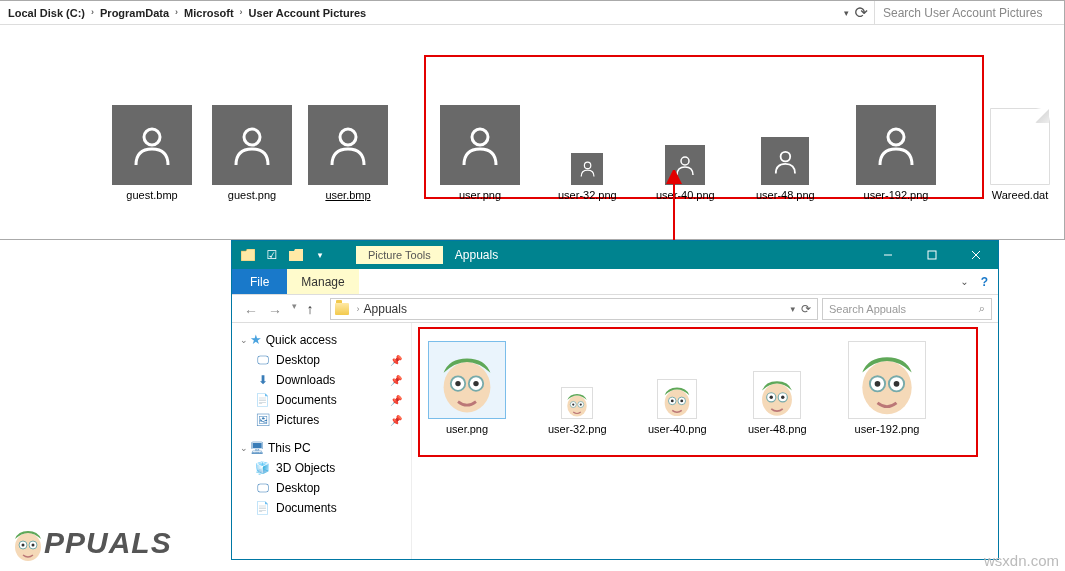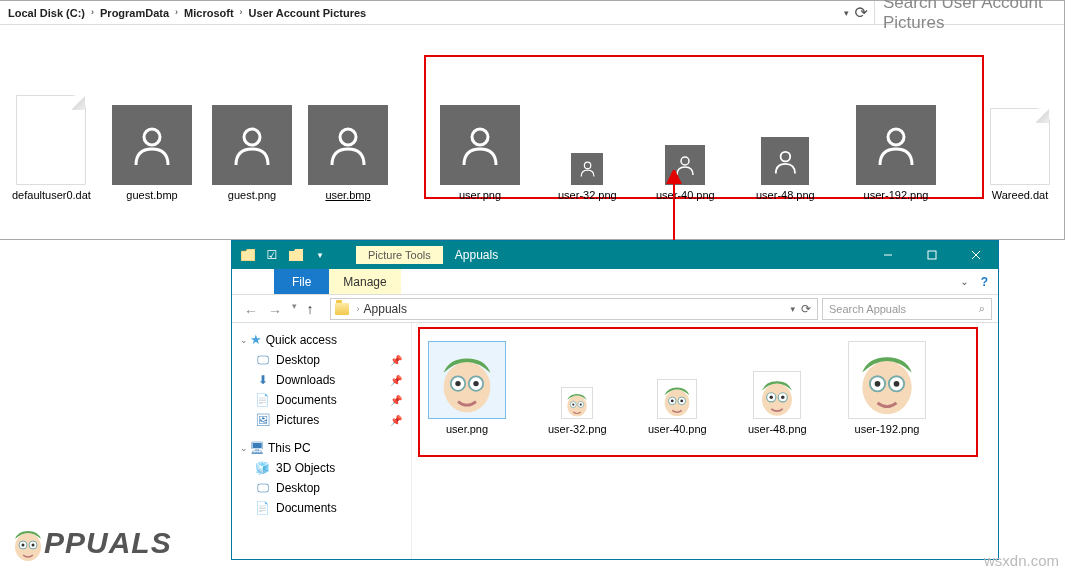--- a/index.html
+++ b/index.html
@@ -5,21 +5,21 @@
 * { box-sizing: border-box; margin: 0; padding: 0; font-family: "Segoe UI", Tahoma, sans-serif; }
 body { width: 1065px; height: 571px; background: #fff; position: relative; overflow: hidden; }
 
 
 .top-window { position: absolute; left: 0; top: 0; width: 1065px; height: 240px; background: #fff; border: 1px solid #aaa; border-left: none; }
 .top-addr { display: flex; align-items: center; height: 24px; border-bottom: 1px solid #ddd; background: #fff; }
 .breadcrumb { display: flex; align-items: flex-start; flex: 1; padding-left: 6px; font-size: 11px; color: #222; font-weight: bold; }
 .crumb { display: flex; align-items: center; padding: 0 2px; cursor: pointer; }
 .crumb-sep { padding: 0 4px; color: #666; font-size: 9px; }
 .addr-btns { display: flex; align-items: center; gap: 6px; padding: 0 6px; color: #555; }
-.search-box { width: 190px; border-left: 1px solid #ddd; padding: 0 8px; font-size: 17px; color: #888; display: flex; align-items: center; height: 100%; }
+.search-box { width: 190px; border-left: 1px solid #ddd; padding: 0 8px; font-size: 12px; color: #888; display: flex; align-items: center; height: 100%; }
 .top-files { position: relative; padding: 16px 8px; height: calc(100% - 24px); }
 .file { position: absolute; display: flex; flex-direction: column; align-items: center; cursor: pointer; }
 .file-label { font-size: 11px; color: #000; margin-top: 4px; text-align: center; white-space: nowrap; }
 .blank-icon { width: 70px; height: 90px; background: #fff; border: 1px solid #ddd; border-top-right-radius: 14px; position: relative; }
 .blank-icon::before { content: ''; position: absolute; top: 0; right: 0; width: 14px; height: 14px; background: linear-gradient(135deg, #fff 0%, #fff 48%, #ddd 52%, #eee 100%); border-bottom-left-radius: 2px; }
 .user-thumb { background: #696969; display: flex; align-items: center; justify-content: center; }
 .user-thumb svg { width: 60%; height: 60%; }
 .red-box-top { position: absolute; border: 2px solid #e30000; pointer-events: none; }
 
 
@@ -28,21 +28,21 @@
 
 .bot-window { position: absolute; left: 231px; top: 240px; width: 768px; height: 320px; border: 1px solid #0078a4; background: #fff; }
 .bot-title { height: 28px; background: #00838f; display: flex; align-items: center; }
 .qat { display: flex; align-items: center; gap: 4px; padding: 0 6px; }
 .qat-btn { width: 20px; height: 20px; display: flex; align-items: center; justify-content: center; color: #fff; cursor: pointer; font-size: 12px; }
 .pic-tools { background: #fffbcc; color: #555; font-size: 11px; padding: 2px 12px; height: 18px; display: flex; align-items: center; margin-left: 20px; }
 .bot-title-text { color: #fff; font-size: 12px; margin-left: 12px; flex: 1; }
 .win-btns { display: flex; height: 100%; }
 .win-btn { width: 44px; display: flex; align-items: center; justify-content: center; color: #fff; cursor: pointer; }
 .ribbon { height: 26px; background: #fff; border-bottom: 1px solid #ddd; display: flex; align-items: stretch; font-size: 12px; }
-.file-tab { background: #1979ca; color: #fff; padding: 0 18px; display: flex; align-items: center; cursor: pointer; margin-left: 42px; }
+.file-tab { background: #1979ca; color: #fff; padding: 0 18px; display: flex; align-items: center; cursor: pointer; }
 .rib-tab { padding: 0 14px; display: flex; align-items: center; cursor: pointer; color: #333; }
 .rib-tab.manage { background: #fffbcc; }
 .rib-right { margin-left: auto; display: flex; align-items: center; padding: 0 10px; gap: 12px; color: #555; }
 .bot-addr { height: 28px; display: flex; align-items: center; border-bottom: 1px solid #ddd; }
 .nav-btns { display: flex; gap: 6px; padding: 0 10px; color: #888; font-size: 14px; }
 .nav-btn { cursor: pointer; padding: 0 2px; }
 .bot-crumb { border: 1px solid #ccc; height: 22px; flex: 1; margin: 0 4px; display: flex; align-items: center; font-size: 12px; color: #333; padding-left: 4px; }
 .folder-icon-sm { width: 14px; height: 12px; background: linear-gradient(#ffe9a6, #f2c94c); border-radius: 1px; margin-right: 4px; position: relative; }
 .folder-icon-sm::before { content: ''; position: absolute; top: -3px; left: 1px; width: 6px; height: 3px; background: #f2c94c; border-radius: 1px 1px 0 0; }
 .bot-search { border: 1px solid #ccc; height: 22px; width: 170px; margin-right: 6px; display: flex; align-items: center; padding: 0 6px; font-size: 11px; color: #999; justify-content: space-between; }
@@ -85,24 +85,20 @@
     <div class="addr-btns">
       <span style="font-size:9px;cursor:pointer;">▾</span>
       <span style="cursor:pointer;">⟳</span>
     </div>
     <div class="search-box">
       <span>Search User Account Pictures</span>
     </div>
   </div>
   <div class="top-files" id="top-files">
     <div class="red-box-top" id="redbox-top" style="left: 424px; top: 30px; width: 560px; height: 144px;"></div>
-  <div class="file" style="left: 12px; bottom: 38px;">
-        <div class="blank-icon" style="width:70px;height:90px;"></div>
-        <div class="file-label">defaultuser0.dat</div>
-      </div>
       <div class="file" style="left: 212px; bottom: 38px;">
         <div class="user-thumb" style="width:80px;height:80px;">
           <svg viewBox="0 0 24 24">
             <circle cx="12" cy="8" r="4" fill="none" stroke="#fff" stroke-width="1.5"></circle>
             <path d="M4,22 Q4,14 12,14 Q20,14 20,22" fill="none" stroke="#fff" stroke-width="1.5"></path>
           </svg>
         </div>
         <div class="file-label">guest.png</div>
       </div>
       <div class="file" style="left: 112px; bottom: 38px;">

